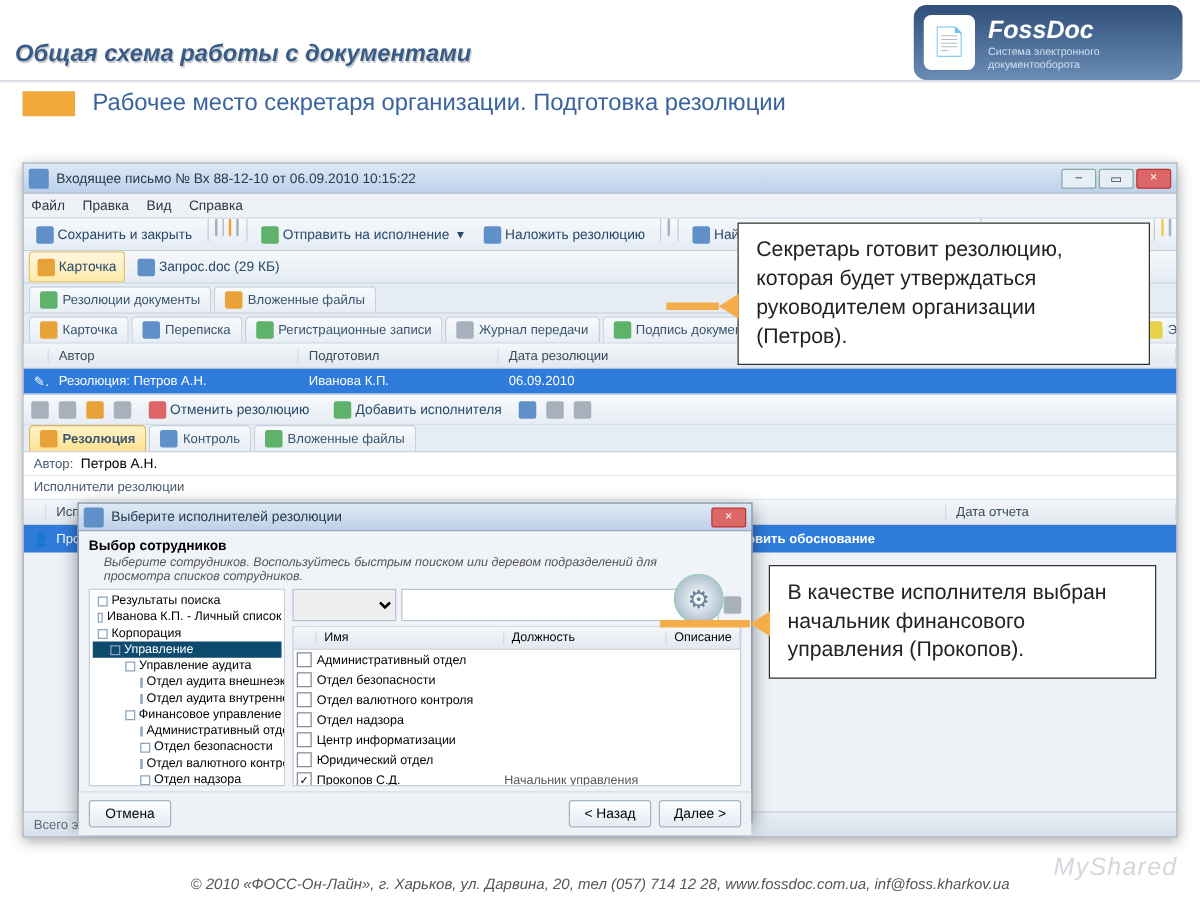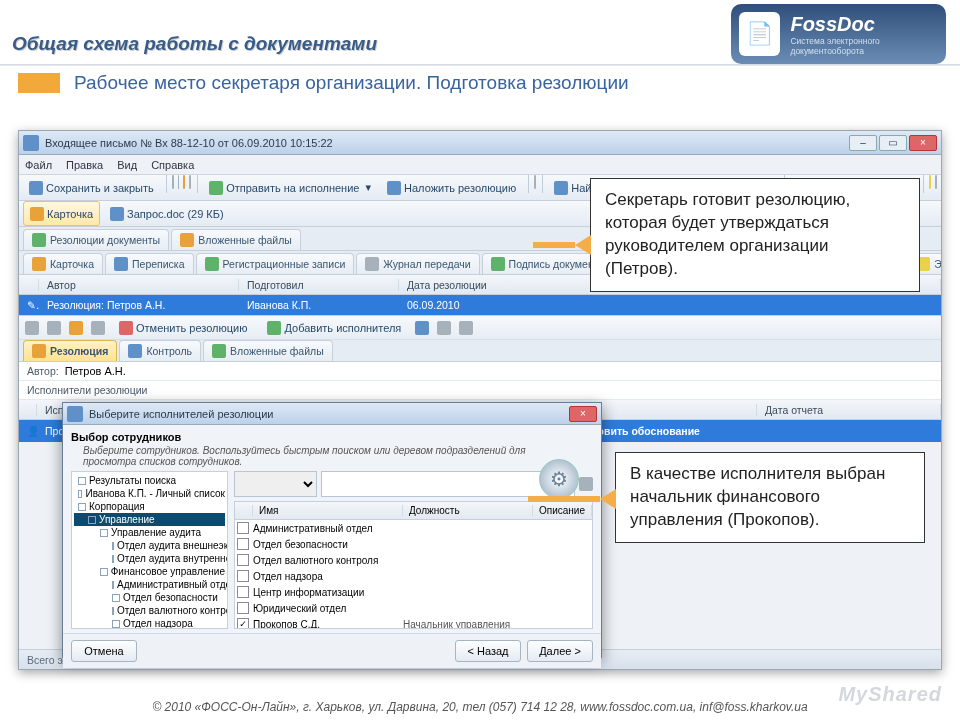--- a/index.html
+++ b/index.html
@@ -69,21 +69,21 @@
   .gearbadge{width:40px;height:40px;position:absolute;right:14px;top:28px;border-radius:50%;background:radial-gradient(#fff,#91a9bf);border:1px solid #9cb;display:flex;align-items:center;justify-content:center;font-size:20px;color:#6a829a;}
   
   .callout{position:absolute;background:#fff;border:1.5px solid #333;padding:10px 14px;font-size:17px;color:#222;line-height:1.35;}
   .callout .arrow{position:absolute;width:0;height:0;}
   .c1 .arrow{left:-16px;top:50%;border-top:10px solid transparent;border-bottom:10px solid transparent;border-right:16px solid #f4ad49;}
   .c1 .arrow::after{content:"";position:absolute;left:-42px;top:-3px;width:42px;height:6px;background:#f4ad49;}
   .c2 .arrow{left:-16px;top:40%;border-top:10px solid transparent;border-bottom:10px solid transparent;border-right:16px solid #f4ad49;}
   .c2 .arrow::after{content:"";position:absolute;left:-72px;top:-3px;width:72px;height:6px;background:#f4ad49;}
   
   .footer{position:absolute;bottom:6px;left:0;right:0;text-align:center;font-size:12px;font-style:italic;color:#555;}
-  .watermark{position:absolute;right:18px;bottom:14px;font-size:20px;color:#d4d8dd;font-style:italic;font-weight:bold;letter-spacing:1px;}
+  .watermark{position:absolute;right:18px;bottom:14px;font-size:20px;color:#d4d8dd;font-style:italic;font-weight:normal;letter-spacing:1px;}
   
   .ic-blue{background:#5f90c7;} .ic-green{background:#5fb26a;} .ic-orange{background:#e9a23a;}
   .ic-red{background:#d66;} .ic-yellow{background:#e9d24a;} .ic-grey{background:#a7b1bc;}
   .ic-purple{background:#9a7fc7;}
 </style>
 </head>
 <body>
 
 <div class="hdr">
   <h1>

